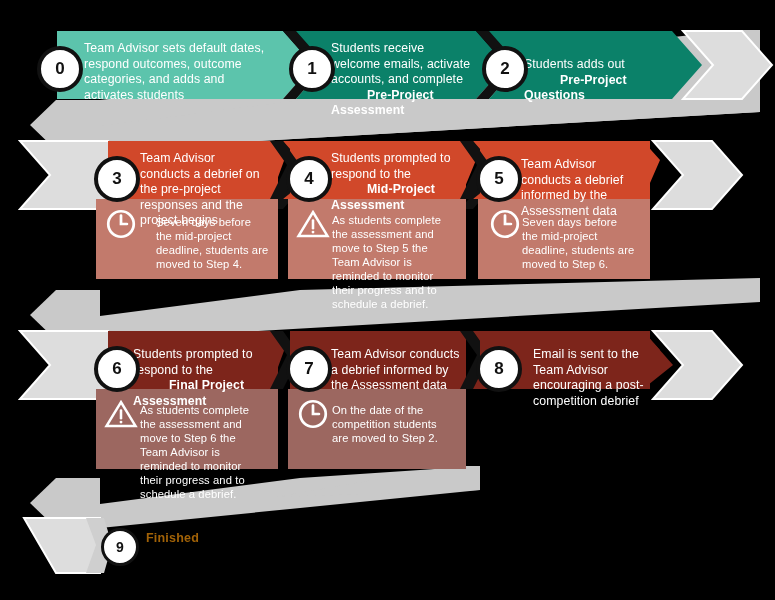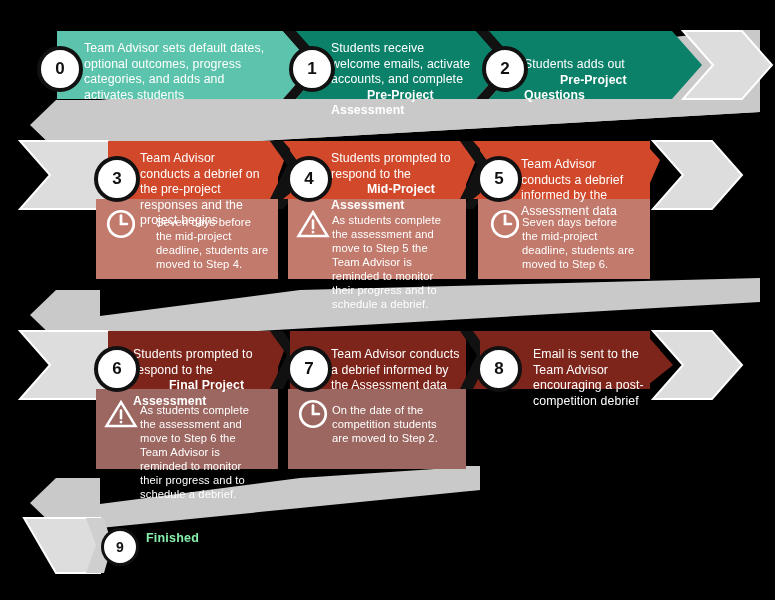--- a/index.html
+++ b/index.html
@@ -25,21 +25,21 @@
   
   .badge{position:absolute;width:38px;height:38px;border-radius:50%;
          background:#ffffff;border:4px solid #111111;
          display:flex;align-items:center;justify-content:center;
          font-size:17px;font-weight:bold;color:#111111;z-index:6;}
   .badge.small{width:32px;height:32px;border:3px solid #111111;font-size:14px;}
 
   
   .ico{position:absolute;width:34px;height:34px;}
 
-  .finished-label{position:absolute;font-size:12.5px;color:#86efac;
+  .finished-label{position:absolute;font-size:12.5px;color:#a16207;
                   font-weight:bold;letter-spacing:.2px;}
 
   .txtwrap{position:absolute;}
 </style>
 </head>
 <body>
 
 <div id="stage">
 
   <svg id="bg" viewBox="0 0 775 600">
@@ -105,21 +105,21 @@
 
     <path d="M 24,518 L 100,518 L 100,573 L 56,573 L 24,518 Z" fill="#dddddd" stroke="#ffffff" stroke-width="2"></path>
     <path d="M 86,518 L 104,518 L 112,545 L 104,573 L 86,573 L 96,545 Z" fill="#cfcfcf"></path>
   </svg>
 
   <div class="step">
     <div class="badge" style="left:37px;top:46px;">
       <span>0</span>
     </div>
     <div class="txtwrap head" style="left:84px;top:32px;width:192px;">
-      <div class="txt">Team Advisor sets default dates, optional outcomes, progress categories, and adds and activates students</div>
+      <div class="txt">Team Advisor sets default dates, respond outcomes, outcome categories, and adds and activates students</div>
     </div>
   </div>
 
   <div class="step">
     <div class="badge" style="left:289px;top:46px;">
       <span>1</span>
     </div>
     <div class="txtwrap head" style="left:331px;top:32px;width:150px;">
       <div class="txt">
         <span>Students receive welcome emails, activate accounts, and complete </span><b>Pre-Project Assessment</b>

